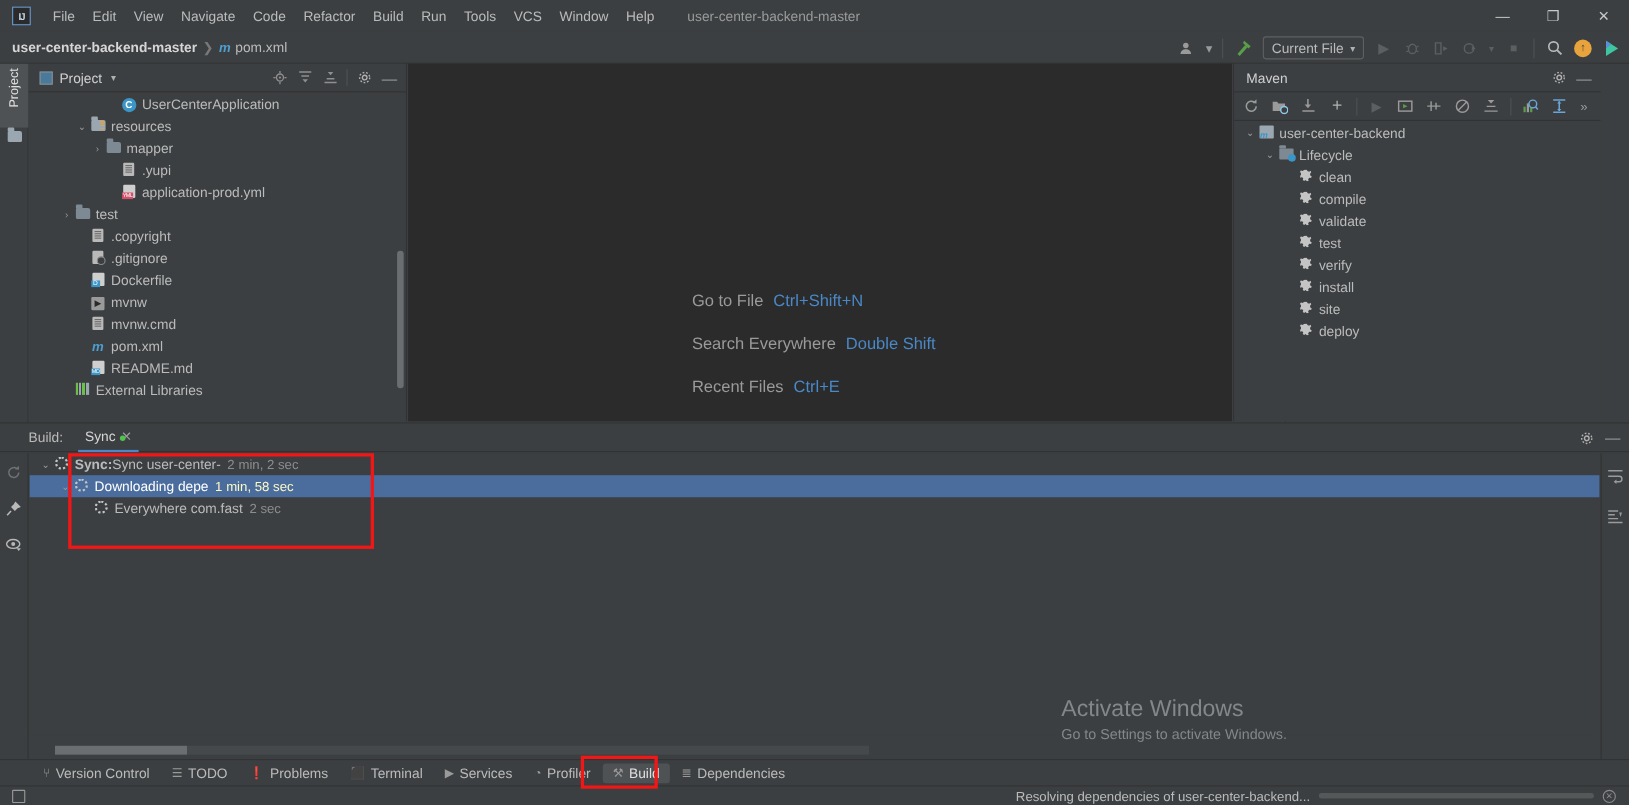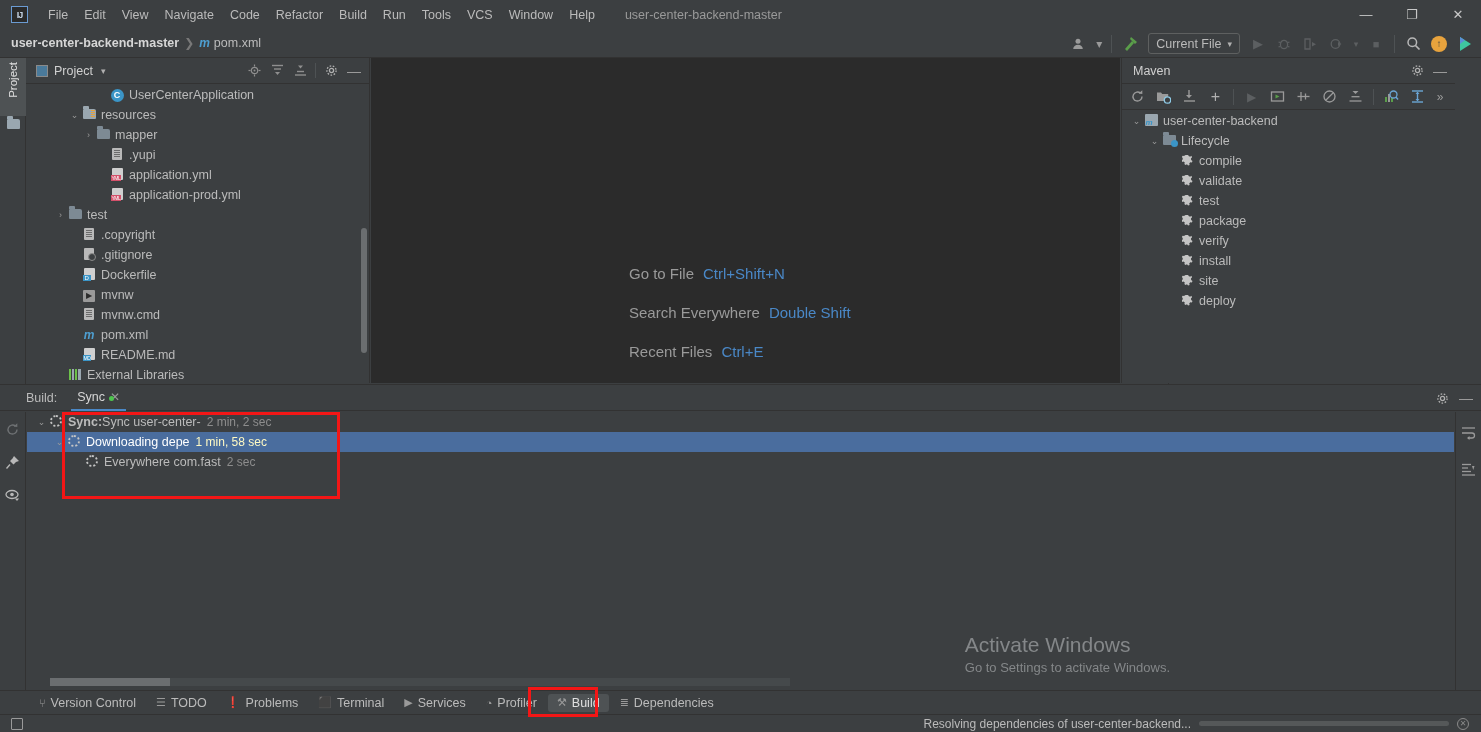--- a/index.html
+++ b/index.html
@@ -426,25 +426,20 @@
           <span>mapper</span>
         </div>
         <div class="row" style="padding-left: 70px;">
           <span class="arrow"></span>
           <span class="ico"><span class="filedoc"></span></span>
           <span>.yupi</span>
         </div>
         <div class="row" style="padding-left: 70px;">
           <span class="arrow"></span>
           <span class="ico"><span class="ymlico"></span></span>
-          <span>application.yml</span>
-        </div>
-        <div class="row" style="padding-left: 70px;">
-          <span class="arrow"></span>
-          <span class="ico"><span class="ymlico"></span></span>
           <span>application-prod.yml</span>
         </div>
         <div class="row" style="padding-left: 28px;">
           <span class="arrow">›</span>
           <span class="ico"><span class="folder mv"></span></span>
           <span>test</span>
         </div>
         <div class="row" style="padding-left: 42px;">
           <span class="arrow"></span>
           <span class="ico"><span class="filedoc"></span></span>
@@ -602,36 +597,36 @@
           <span>user-center-backend</span>
         </div>
         <div class="row" style="padding-left: 26px;">
           <span class="arrow">⌄</span>
           <span class="ico"><span class="lcfolder"></span></span>
           <span>Lifecycle</span>
         </div>
         <div class="row" style="padding-left: 44px;">
           <span class="arrow"></span>
           <span class="ico"><span class="gearico"></span></span>
+          <span>clean</span>
+        </div>
+        <div class="row" style="padding-left: 44px;">
+          <span class="arrow"></span>
+          <span class="ico"><span class="gearico"></span></span>
           <span>compile</span>
         </div>
         <div class="row" style="padding-left: 44px;">
           <span class="arrow"></span>
           <span class="ico"><span class="gearico"></span></span>
           <span>validate</span>
         </div>
         <div class="row" style="padding-left: 44px;">
           <span class="arrow"></span>
           <span class="ico"><span class="gearico"></span></span>
           <span>test</span>
-        </div>
-        <div class="row" style="padding-left: 44px;">
-          <span class="arrow"></span>
-          <span class="ico"><span class="gearico"></span></span>
-          <span>package</span>
         </div>
         <div class="row" style="padding-left: 44px;">
           <span class="arrow"></span>
           <span class="ico"><span class="gearico"></span></span>
           <span>verify</span>
         </div>
         <div class="row" style="padding-left: 44px; align-items: center;">
           <span class="arrow"></span>
           <span class="ico"><span class="gearico"></span></span>
           <span>install</span>

